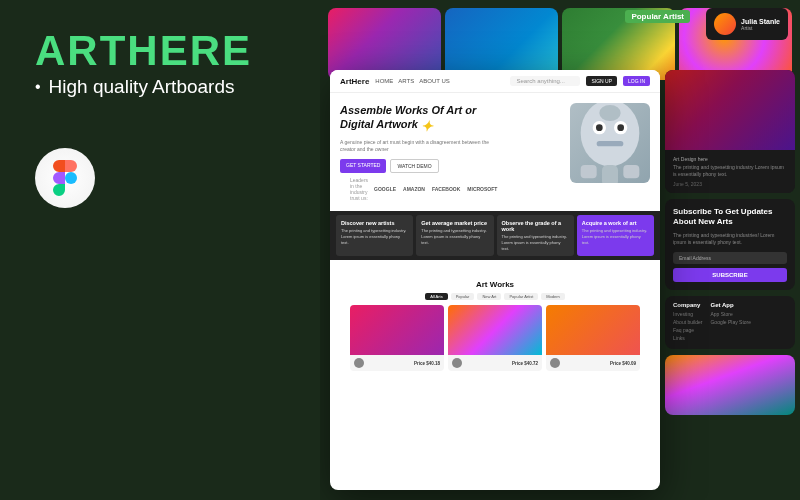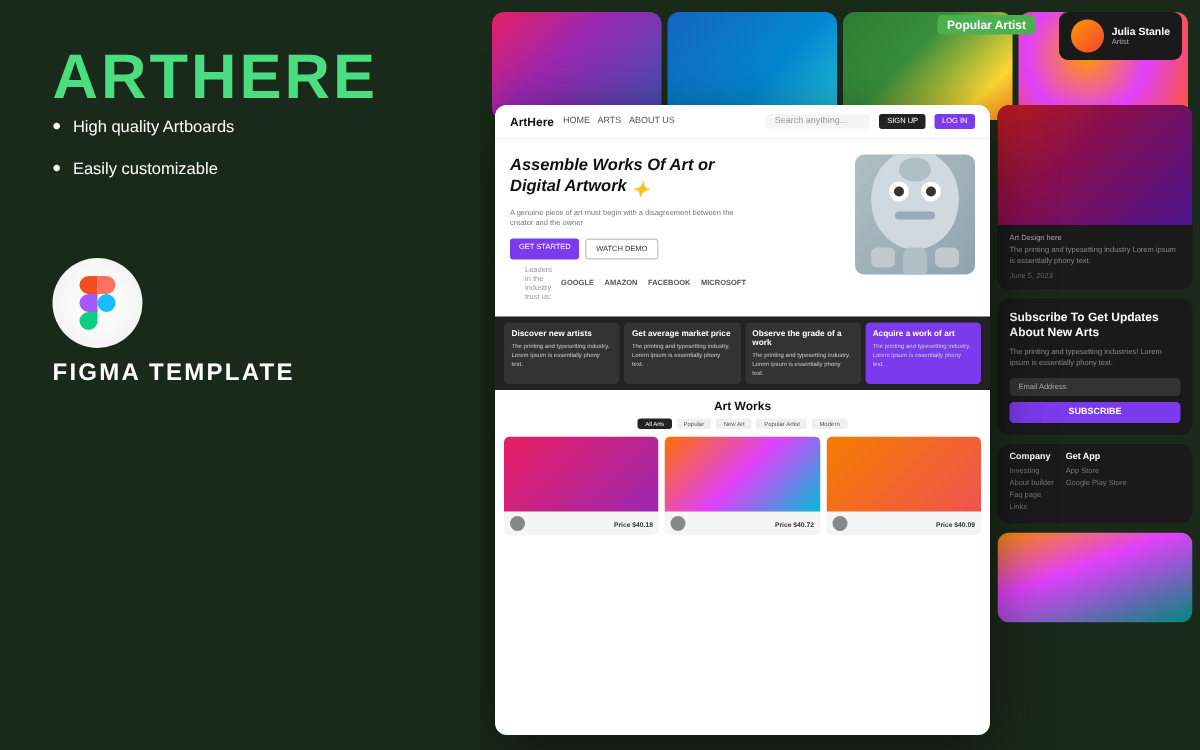--- a/index.html
+++ b/index.html
@@ -42,21 +42,21 @@
       letter-spacing: 2px;
       margin-bottom: 22px;
     }
 
     .features-list {
       list-style: none;
       margin-bottom: 30px;
     }
     .features-list li {
       color: #ffffff;
-      font-size: 11px;
+      font-size: 19px;
       margin-bottom: 10px;
       display: flex;
       align-items: center;
       gap: 8px;
     }
     .features-list li::before {
       content: '•';
       color: #ffffff;
       font-size: 16px;
     }
@@ -312,21 +312,21 @@
       margin-bottom: 2px;
     }
     .mockup-card-desc {
       font-size: 4px;
       color: #ccc;
       line-height: 1.4;
     }
 
     
     .mockup-artworks {
-      padding: 6px;
+      padding: 20px;
       background: #fff;
     }
     .mockup-artworks-title {
       font-size: 8px;
       font-weight: 800;
       color: #111;
       text-align: center;
       margin-bottom: 4px;
     }
     .art-filter-row {
@@ -520,33 +520,31 @@
       color: #aaa;
     }
   </style>
 </head>
 <body>
 
 <div class="left-panel">
   <div class="brand-title">ARTHERE</div>
   <ul class="features-list">
     <li>High quality Artboards</li>
-    <li>Easily customizable</li>
   </ul>
   <div class="figma-section">
     <div class="figma-logo">
       <svg viewBox="0 0 38 57" xmlns="http://www.w3.org/2000/svg">
         <path d="M19 28.5a9.5 9.5 0 1 1 19 0 9.5 9.5 0 0 1-19 0z" fill="#1ABCFE"></path>
         <path d="M0 47.5A9.5 9.5 0 0 1 9.5 38H19v9.5a9.5 9.5 0 0 1-19 0z" fill="#0ACF83"></path>
         <path d="M19 0v19h9.5a9.5 9.5 0 0 0 0-19H19z" fill="#FF7262"></path>
         <path d="M0 9.5A9.5 9.5 0 0 0 9.5 19H19V0H9.5A9.5 9.5 0 0 0 0 9.5z" fill="#F24E1E"></path>
         <path d="M0 28.5A9.5 9.5 0 0 0 9.5 38H19V19H9.5A9.5 9.5 0 0 0 0 28.5z" fill="#A259FF"></path>
       </svg>
     </div>
-    <div class="figma-label">FIGMA TEMPLATE</div>
   </div>
 </div>
 
 <div class="right-panel">
 
   <div class="top-images">
     <div class="top-img img1"></div>
     <div class="top-img img2"></div>
     <div class="top-img img3"></div>
     <div class="top-img img4"></div>

